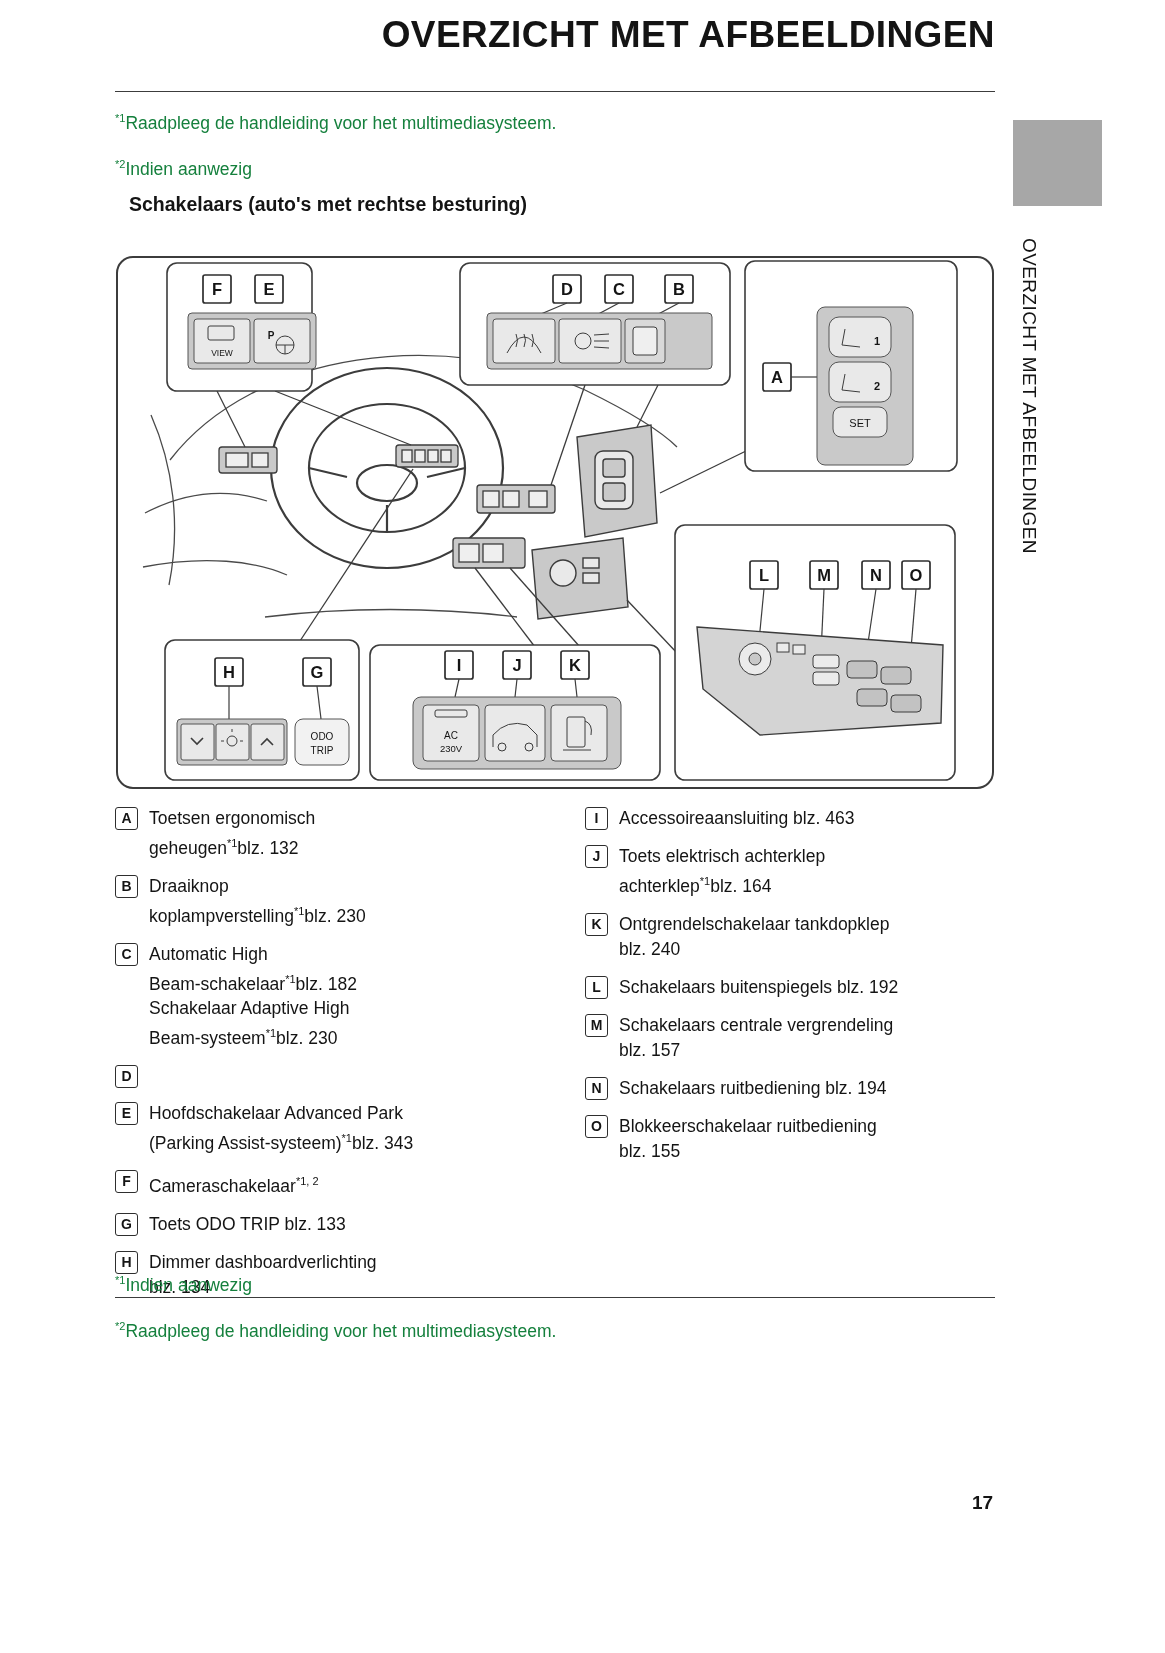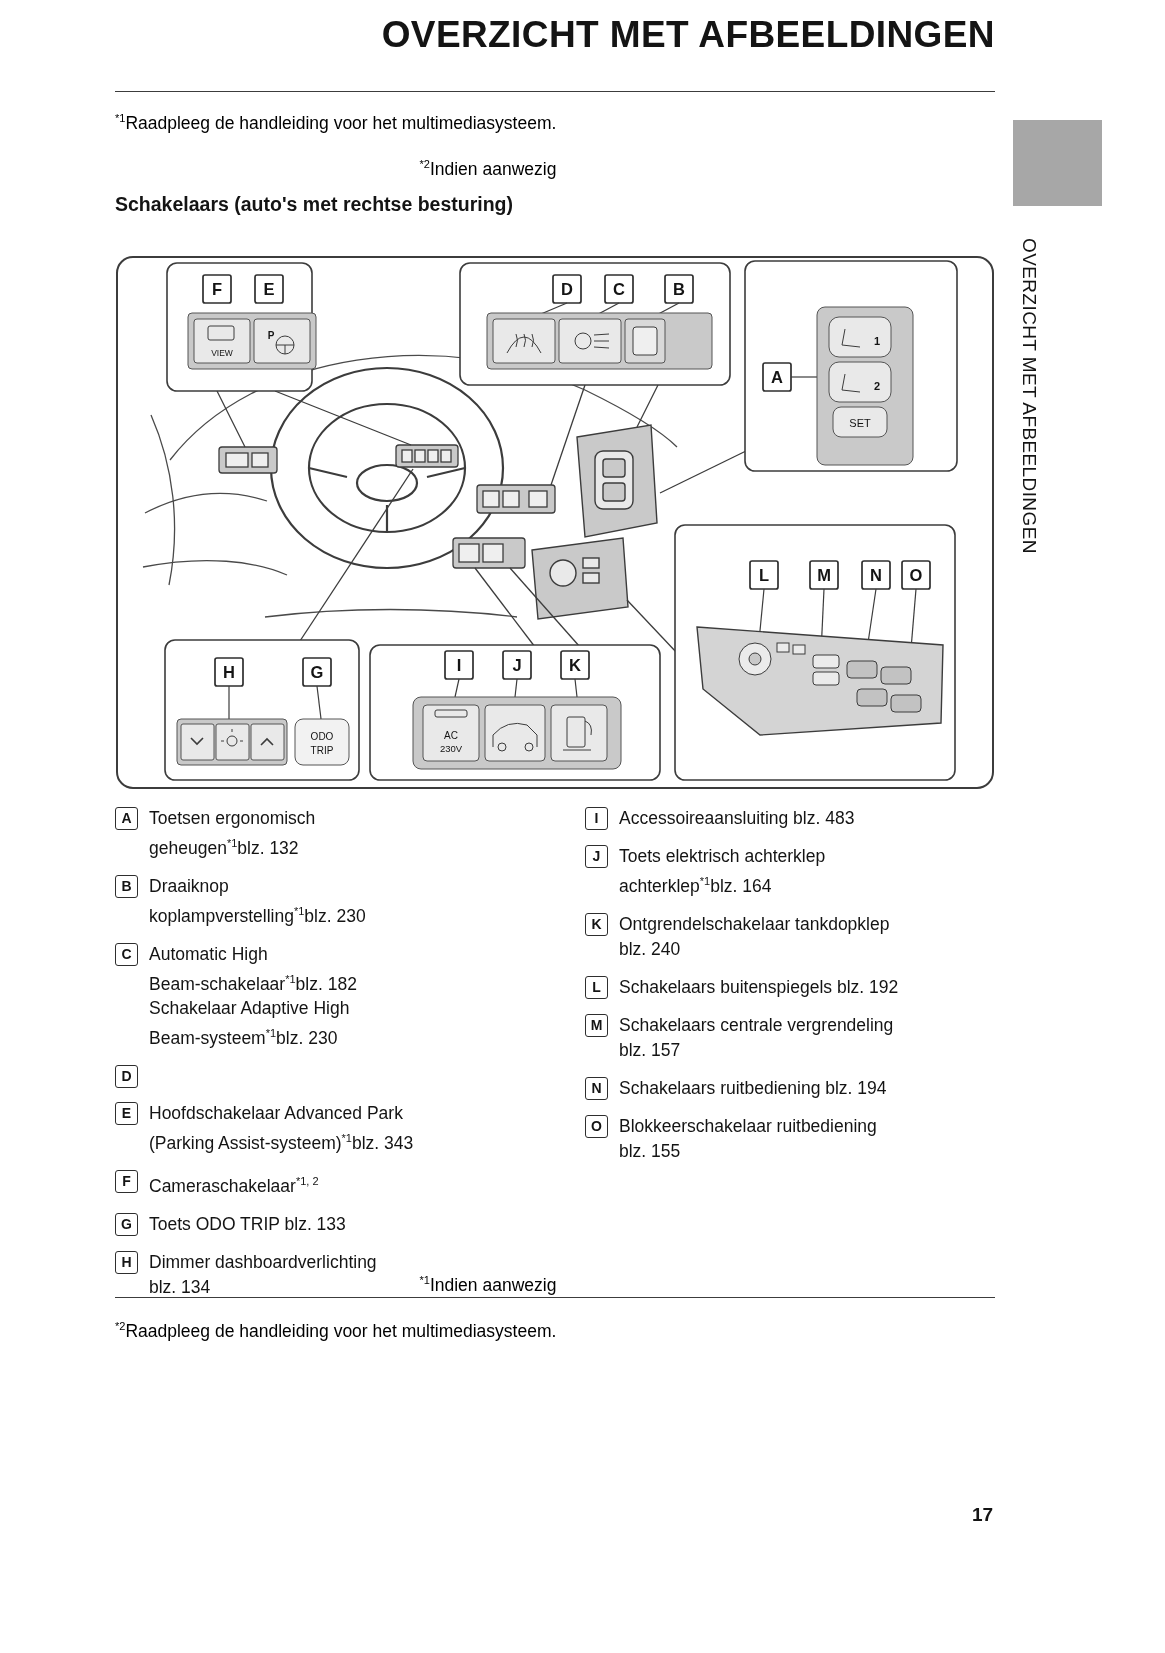--- a/index.html
+++ b/index.html
@@ -11,39 +11,39 @@
   .title {
     position:absolute; top:14px; right:170px;
     font-size:37px; font-weight:700; letter-spacing:0.4px; white-space:nowrap;
   }
   .rule { position:absolute; left:115px; width:880px; height:0; border-top:1.6px solid #3c3c3c; }
   .top-rule { top:91px; }
   .bottom-rule { top:1297px; }
   .notes { position:absolute; left:115px; }
   .top-notes { top:106px; }
   .bottom-notes { top:1268px; }
-  .note { font-size:17.5px; line-height:24px; margin-bottom:17px; color:#000000;text-align:right; }
+  .note { font-size:17.5px; line-height:24px; margin-bottom:17px; color:#15803d; }
   .note sup { font-size:11px; }
-  .section-heading { position:absolute; left:115px; top:193px; font-size:19.5px; font-weight:700; }
+  .section-heading { position:absolute; left:129px; top:193px; font-size:19.5px; font-weight:700; }
   .diagram { position:absolute; left:115px; top:255px; width:880px; height:535px; }
   .legend-col { position:absolute; top:806px; }
   .legend-col.left  { left:115px; width:380px; }
   .legend-col.right { left:585px; width:415px; }
   .legend-entry { display:flex; align-items:flex-start; gap:11px; margin-bottom:13px;
                   font-size:17.5px; line-height:25px; }
   .keybox { display:inline-flex; align-items:center; justify-content:center; flex:0 0 auto;
             width:23px; height:23px; margin-top:1px; border:1.7px solid #2e2e2e; border-radius:3px;
             font-weight:700; font-size:14px; }
   .legend-text sup { font-size:11px; }
   .corner-block { position:absolute; left:1013px; top:120px; width:89px; height:86px; background:#a7a7a7; }
   .side-title {
     position:absolute; left:1018px; top:238px;
     writing-mode:vertical-rl; font-size:19px; letter-spacing:0.4px; white-space:nowrap; color:#141414;
   }
-  .page-number { position:absolute; left:972px; top:1492px; font-size:19px; font-weight:700;margin-top:12px; }
+  .page-number { position:absolute; left:972px; top:1492px; font-size:19px; font-weight:700; }
   svg text { font-family:"Liberation Sans", sans-serif; fill:#141414; }
 </style>
 </head>
 <body>
 
 <div class="page">
 
   <div class="corner-block"></div>
   <div class="side-title">OVERZICHT MET AFBEELDINGEN</div>
 
@@ -278,21 +278,21 @@
         <span class="legend-text"><span>Toets ODO TRIP blz. 133</span></span>
       </div>
       <div class="legend-entry">
         <span class="keybox">H</span>
         <span class="legend-text"><span>Dimmer dashboardverlichting</span><br><span>blz. 134</span></span>
       </div>
     </div>
   <div class="legend-col right" id="legend-right">
       <div class="legend-entry">
         <span class="keybox">I</span>
-        <span class="legend-text"><span>Accessoireaansluiting blz. 483</span></span>
+        <span class="legend-text"><span>Accessoireaansluiting blz. 463</span></span>
       </div>
       <div class="legend-entry">
         <span class="keybox">J</span>
         <span class="legend-text"><span>Toets elektrisch achterklep</span><br><span>achterklep</span><sup>*1</sup><span>blz. 164</span></span>
       </div>
       <div class="legend-entry">
         <span class="keybox">K</span>
         <span class="legend-text"><span>Ontgrendelschakelaar tankdopklep</span><br><span>blz. 240</span></span>
       </div>
       <div class="legend-entry">

